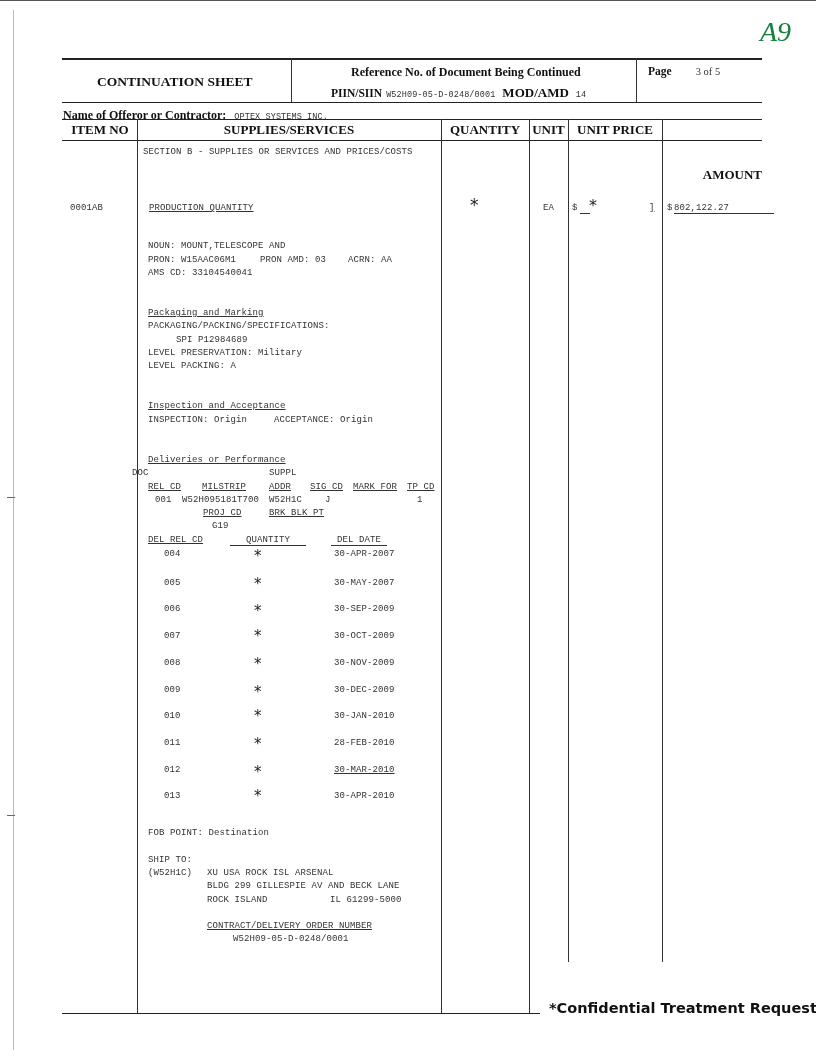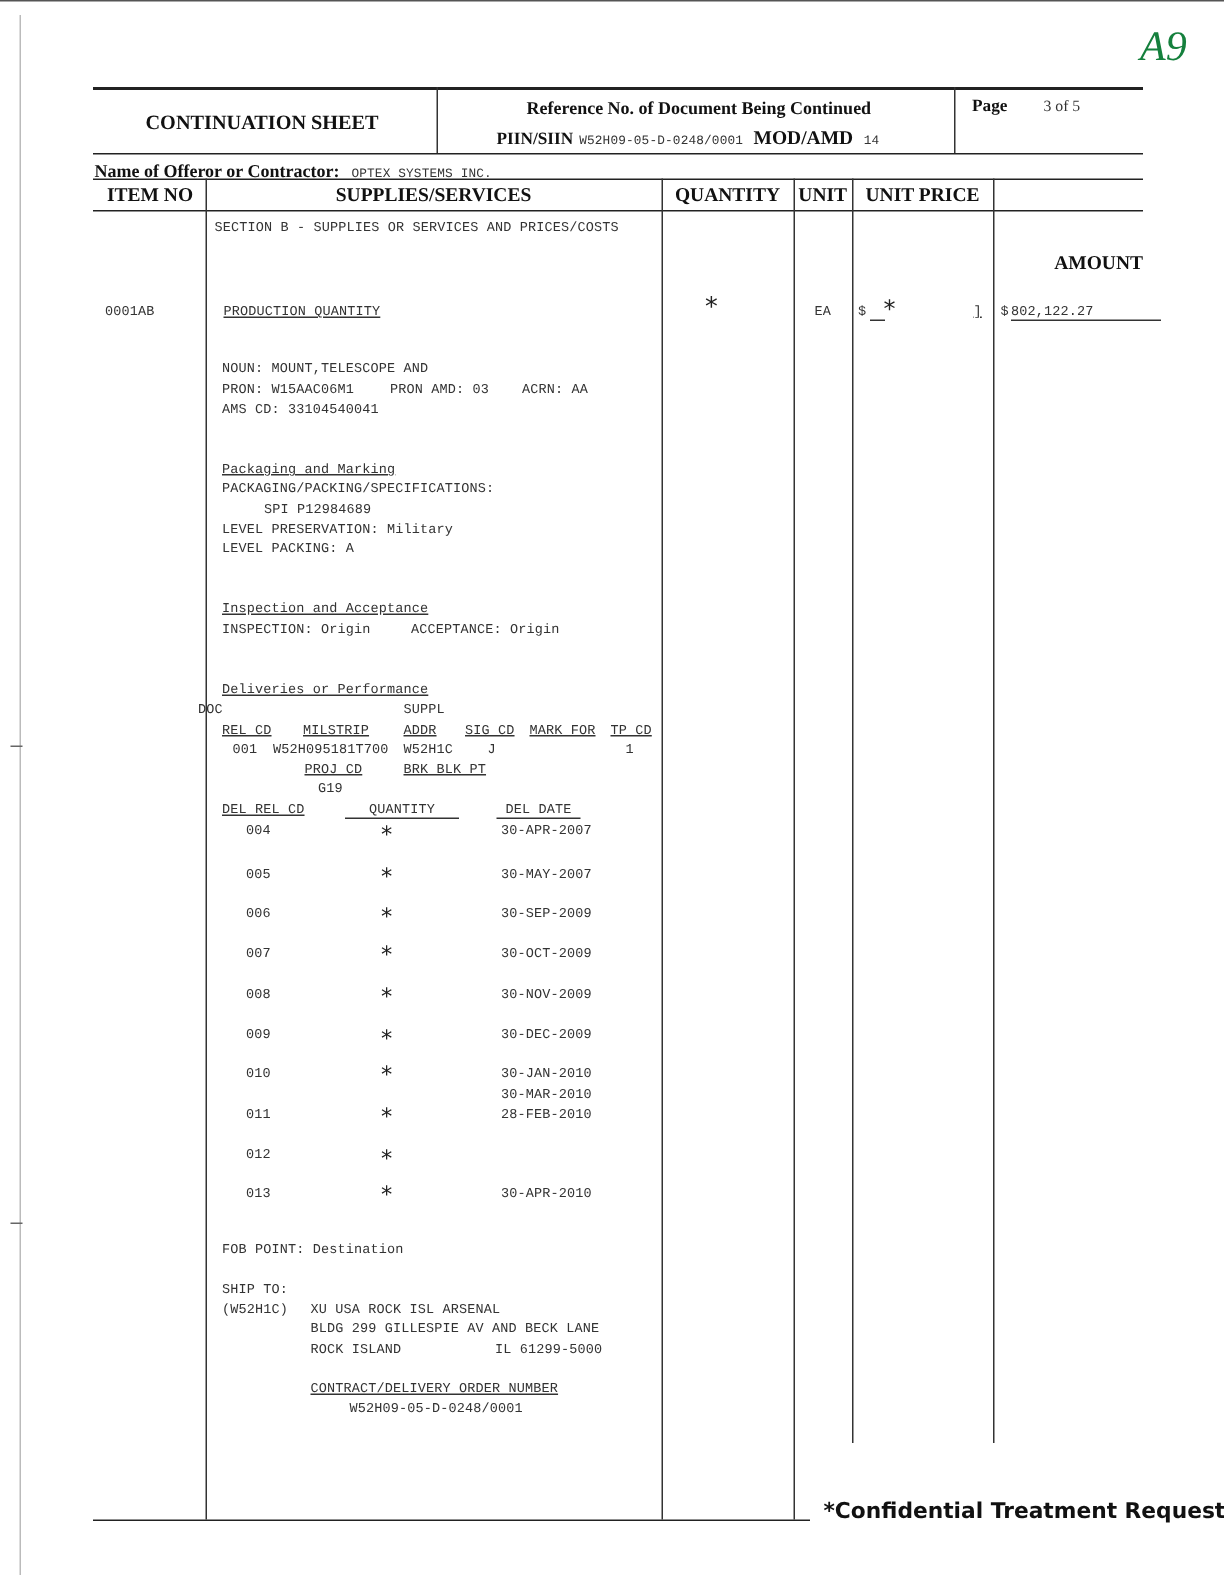--- a/index.html
+++ b/index.html
@@ -153,21 +153,21 @@
       <div class="abs mtxt" style="left: 334px; top: 711px;">30-JAN-2010</div>
     </div>
     <div>
       <div class="abs mtxt" style="left: 164px; top: 738px;">011</div>
       <div class="star" style="left: 254px; top: 735px;">*</div>
       <div class="abs mtxt" style="left: 334px; top: 738px;">28-FEB-2010</div>
     </div>
     <div>
       <div class="abs mtxt" style="left: 164px; top: 765px;">012</div>
       <div class="star" style="left: 254px; top: 763px;">*</div>
-      <div class="abs mtxt" style="left: 334px; top: 725px;">30-MAR-2010</div>
+      <div class="abs mtxt" style="left: 334px; top: 765px; text-decoration: underline;">30-MAR-2010</div>
     </div>
     <div>
       <div class="abs mtxt" style="left: 164px; top: 791px;">013</div>
       <div class="star" style="left: 254px; top: 787px;">*</div>
       <div class="abs mtxt" style="left: 334px; top: 791px;">30-APR-2010</div>
     </div>
   </div>
 
 <div class="abs mtxt" style="left:148px; top:828px;">FOB POINT: Destination</div>
 <div class="abs mtxt" style="left:148px; top:855px;">SHIP TO:</div>

